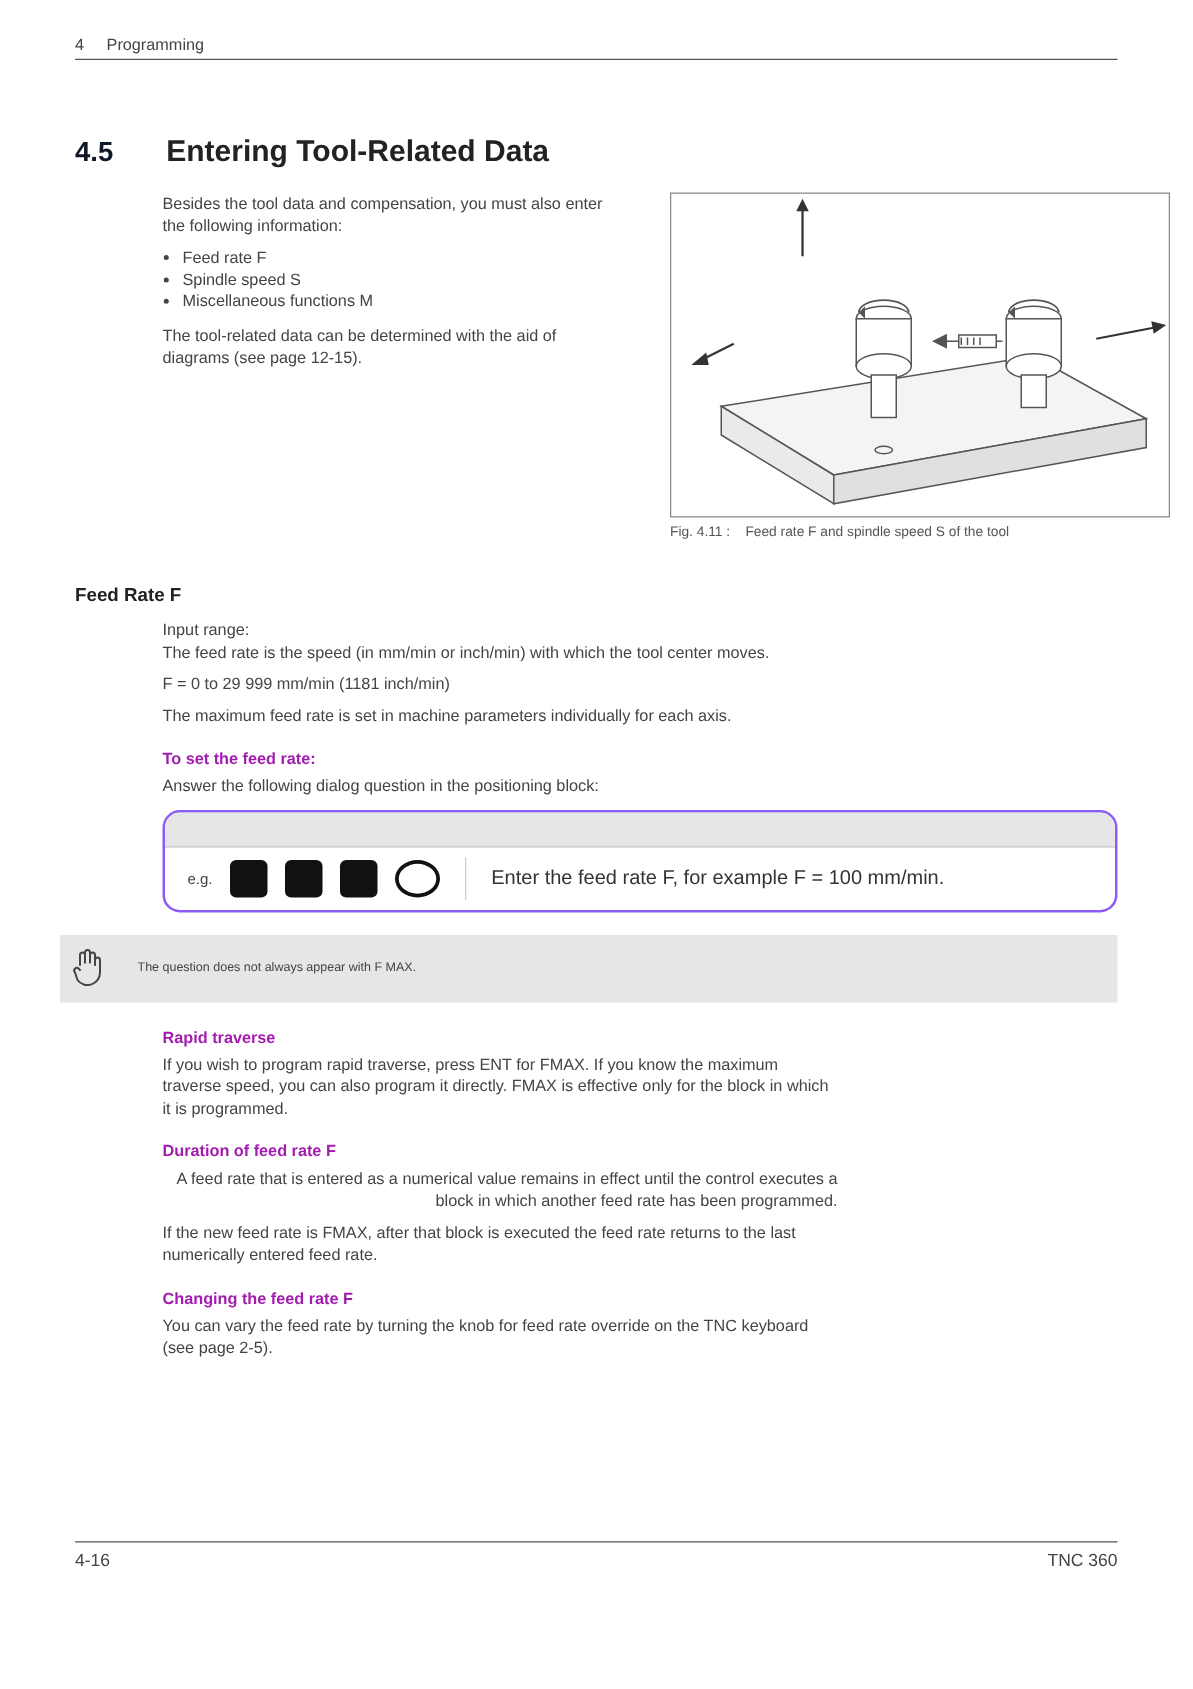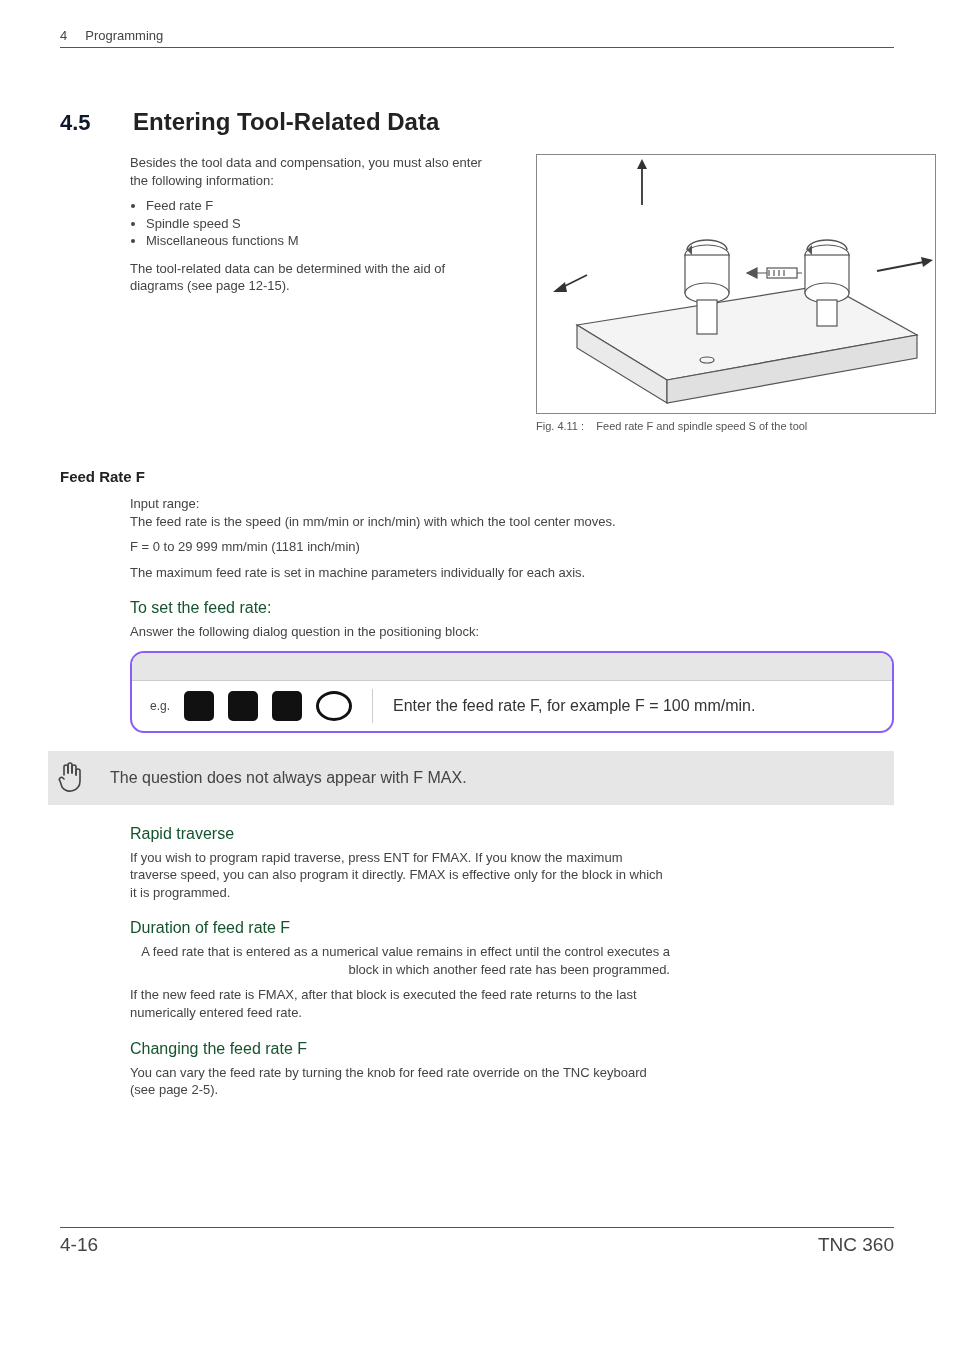--- a/index.html
+++ b/index.html
@@ -70,21 +70,21 @@
     font-size: 11px;
     color: #555;
     margin-top: 6px;
   }
   h3.subhead {
     font-size: 15px;
     font-weight: bold;
     color: #222;
     margin: 36px 0 10px 0;
   }
-  .strong { font-weight: normal; font-size: 16px; color: #14532d; display:block; margin: 18px 0 6px 0;}
+  .strong { font-weight: bold; font-size: 13px; color: #a21caf; display:block; margin: 18px 0 6px 0;}
   .dialog-panel {
     border: 2px solid #8b5cf6;
     border-radius: 14px;
     overflow: hidden;
     margin: 10px 0 18px 0;
   }
   .dialog-top {
     background: #e6e6e6;
     height: 28px;
     border-bottom: 1px solid #ccc;
@@ -123,30 +123,30 @@
     background: #e6e6e6;
     padding: 10px 16px 10px 0;
     margin-left: -12px;
     margin-bottom: 20px;
   }
   .hand-icon {
     width: 44px;
     display: flex;
     justify-content: center;
   }
-  .note-text { font-size: 16px; color: #444; }
+  .note-text { font-size: 10px; color: #444; }
   .footer {
     position: absolute;
     bottom: 24px;
     left: 60px; right: 60px;
     border-top: 1px solid #555;
     padding-top: 6px;
     display: flex;
     justify-content: space-between;
-    font-size: 19px;
+    font-size: 14px;
     color: #444;
   }
   
   svg { display:block; }
 </style>
 </head>
 <body>
 
 <div class="page">
 

